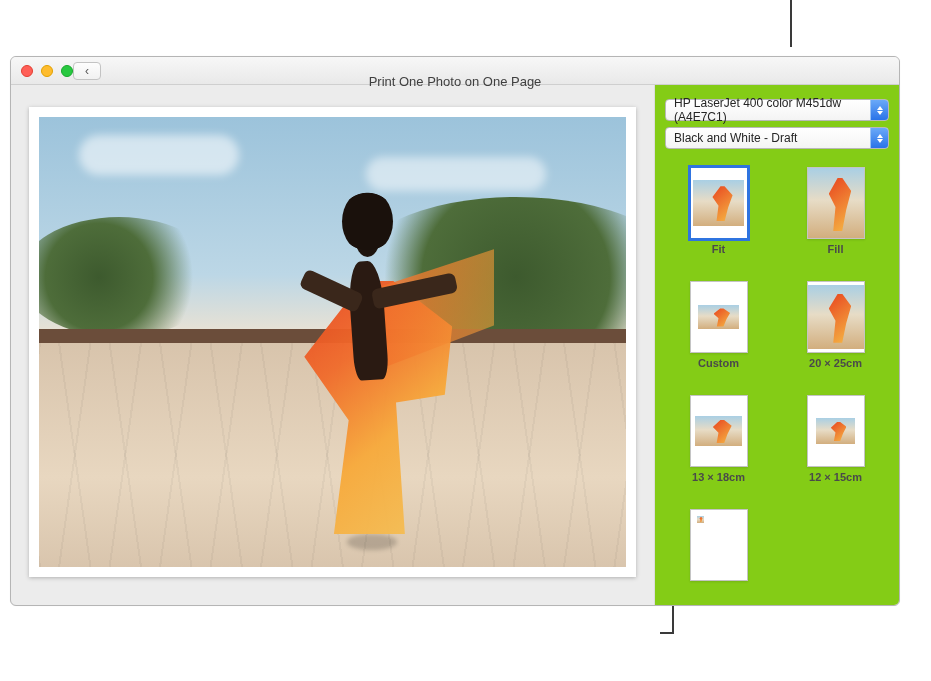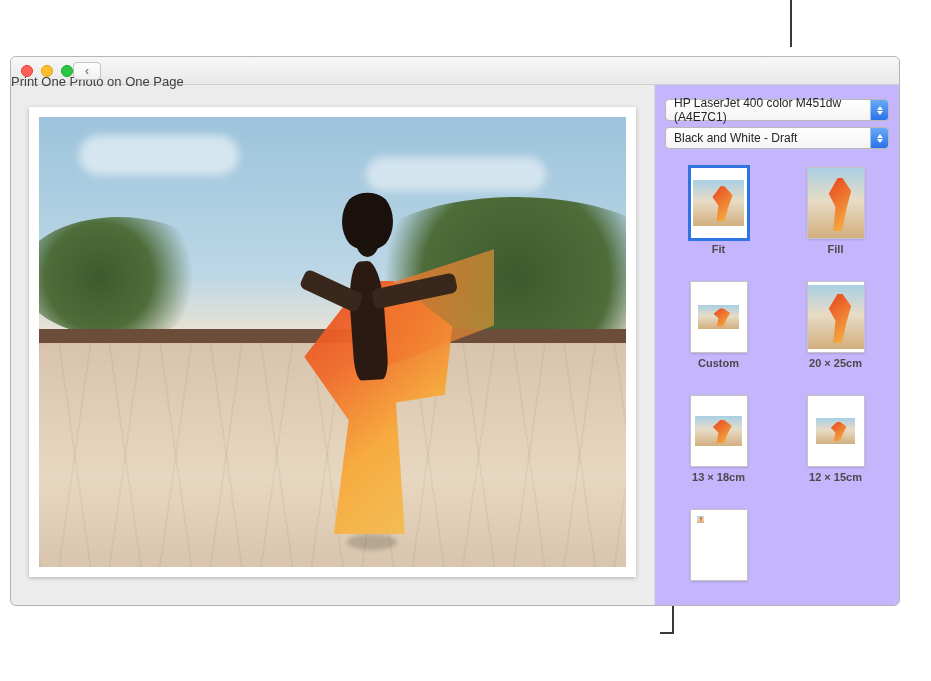--- a/index.html
+++ b/index.html
@@ -89,20 +89,21 @@
     border: 1px solid #c3c3c3;
     border-radius: 4px;
     display: flex;
     align-items: center;
     justify-content: center;
     font-size: 12px;
     color: #555;
   }
   .window-title {
     width: 100%;
+    text-align: center;
     font-size: 13px;
     color: #3f3f3f;
     margin-top: 22px;
   }
   .content {
     display: flex;
     height: calc(100% - 28px);
   }
   .preview-area {
     flex: 1;
@@ -247,21 +248,21 @@
     opacity: 0.9;
   }
 
   
   .sidebar {
     width: 264px;
     padding: 14px 10px 10px 10px;
     display: flex;
     flex-direction: column;
     gap: 6px;
-    background: #c4b5fd;
+    background: #84cc16;
     border-left: 1px solid #dcdcdc;
   }
   .popup {
     width: 100%;
     height: 22px;
     background: linear-gradient(#ffffff,#f4f4f4);
     border: 1px solid #b8b8b8;
     border-radius: 4px;
     display: flex;
     align-items: center;

